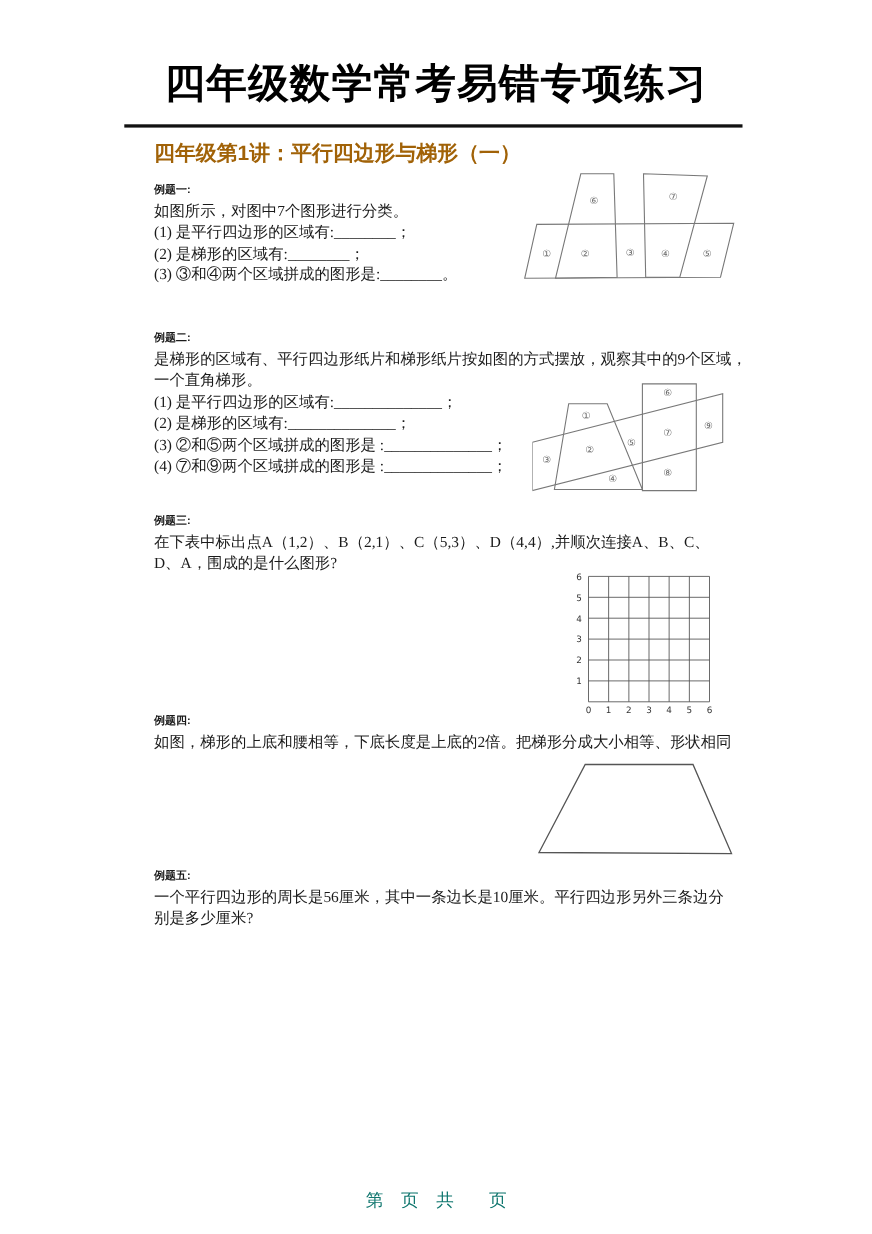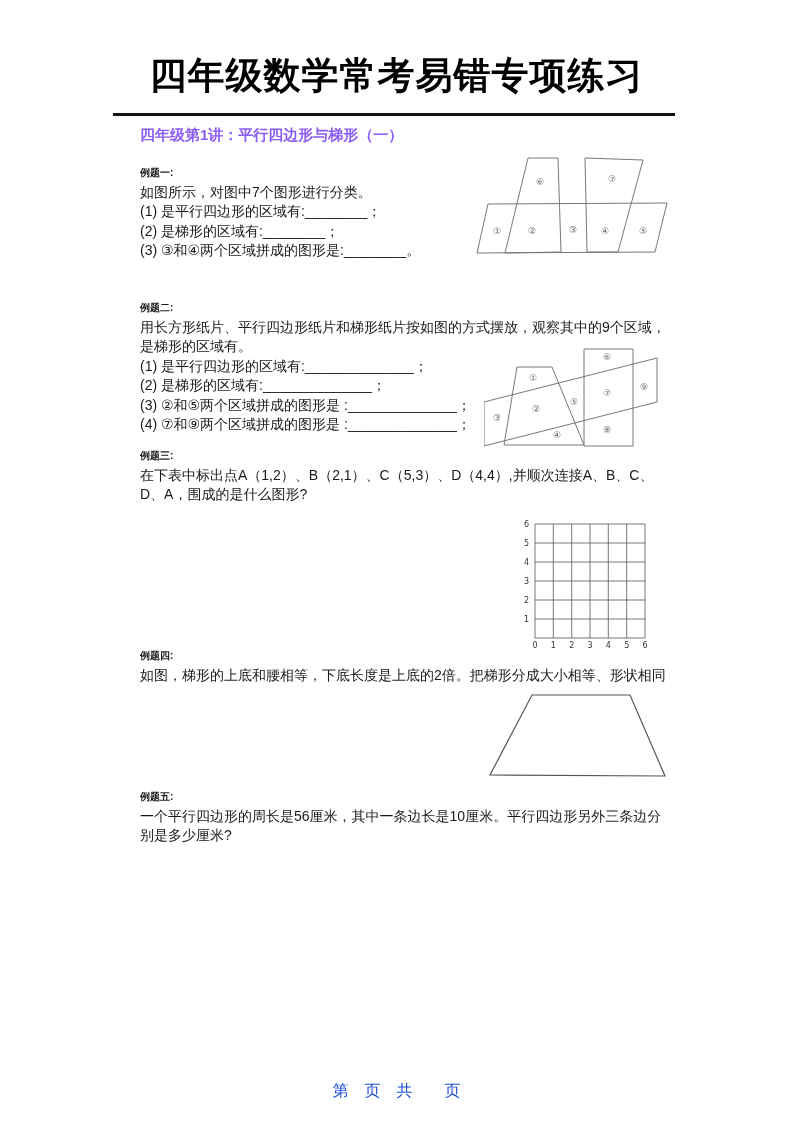--- a/index.html
+++ b/index.html
@@ -8,35 +8,35 @@
     font-family:"Liberation Sans","DejaVu Sans",sans-serif;color:#1a1a1a;overflow:hidden;
   }
   .title{
     position:absolute;top:53px;left:0;width:100%;margin:0;
     font-size:37px;line-height:46px;font-weight:bold;text-align:center;color:#000;
     letter-spacing:1px;white-space:nowrap;
   }
   .rule{position:absolute;left:113px;top:113px;width:562px;height:3px;background:#111;}
   .subtitle{
     position:absolute;left:140px;top:126px;margin:0;
-    font-size:15px;font-weight:bold;color:#8b5cf6;white-space:nowrap;
+    font-size:19px;font-weight:bold;color:#a16207;white-space:nowrap;
   }
   .problem{position:absolute;left:140px;width:540px;}
   .plabel{font-size:10px;line-height:19.5px;font-weight:bold;white-space:nowrap;}
-  .pline{font-size:14px;line-height:19.5px;white-space:nowrap;}
+  .pline{font-size:14px;line-height:19.5px;white-space:nowrap;font-family:Liberation Serif, serif;}
   .fig{position:absolute;}
   .fig polygon,.fig line,.fig rect{fill:none;stroke:#787878;stroke-width:1;}
   .fig .grid-line{stroke:#555;stroke-width:0.8;}
   .fig text{fill:#666;font-family:"DejaVu Sans",sans-serif;}
   .fig .tick{fill:#333;font-size:8px;}
   .fig .circnum{font-size:9px;text-anchor:middle;}
   .fig4 polygon{stroke:#555;stroke-width:1.2;}
   .footer{
     position:absolute;left:0;top:1081px;width:100%;text-align:center;
-    font-size:16px;color:#1d4ed8;white-space:pre;
+    font-size:16px;color:#0f766e;white-space:pre;
   }
 </style>
 </head>
 <body>
 
 <div class="page">
 
   <h1 class="title">四年级数学常考易错专项练习</h1>
   <div class="rule"></div>
   <h2 class="subtitle">四年级第1讲：平行四边形与梯形（一）</h2>
@@ -57,22 +57,22 @@
     <text class="circnum" x="62" y="88">②</text>
     <text class="circnum" x="103" y="87">③</text>
     <text class="circnum" x="135" y="88">④</text>
     <text class="circnum" x="173" y="88">⑤</text>
     <text class="circnum" x="70" y="39">⑥</text>
     <text class="circnum" x="142" y="36">⑦</text>
   </svg>
 
   <section class="problem" style="top:298px">
     <div class="plabel">例题二:</div>
-    <div class="pline">用长方形纸片、平行四边形纸片和梯形纸片按如图的方式摆放，观察其中的9个区域，</div>
-    <div class="pline">是梯形的区域有。</div>
+    <div class="pline">是梯形的区域有、平行四边形纸片和梯形纸片按如图的方式摆放，观察其中的9个区域，</div>
+    <div class="pline">一个直角梯形。</div>
     <div class="pline">(1) 是平行四边形的区域有:______________；</div>
     <div class="pline">(2) 是梯形的区域有:______________；</div>
     <div class="pline">(3) ②和⑤两个区域拼成的图形是 :______________；</div>
     <div class="pline">(4) ⑦和⑨两个区域拼成的图形是 :______________；</div>
   </section>
 
   <svg class="fig" style="left:484px;top:338px" width="178" height="112" viewBox="0 0 178 112">
     <polygon points="100,11 149,11 149,108 100,108"></polygon>
     <polygon points="0,64 173,20 173,64 0,108"></polygon>
     <polygon points="33,29 68,29 100,107 20,107"></polygon>
@@ -80,21 +80,21 @@
     <text class="circnum" x="52" y="74">②</text>
     <text class="circnum" x="13" y="83">③</text>
     <text class="circnum" x="73" y="100">④</text>
     <text class="circnum" x="90" y="67">⑤</text>
     <text class="circnum" x="123" y="22">⑥</text>
     <text class="circnum" x="123" y="58">⑦</text>
     <text class="circnum" x="123" y="95">⑧</text>
     <text class="circnum" x="160" y="52">⑨</text>
   </svg>
 
-  <section class="problem" style="top:446px">
+  <section class="problem" style="top:464px">
     <div class="plabel">例题三:</div>
     <div class="pline">在下表中标出点A（1,2）、B（2,1）、C（5,3）、D（4,4）,并顺次连接A、B、C、</div>
     <div class="pline">D、A，围成的是什么图形?</div>
   </section>
 
   <svg class="fig" style="left:507px;top:514px" width="158" height="136" viewBox="0 0 158 136">
 
     <line class="grid-line" x1="28" y1="10" x2="28" y2="124"></line>
     <line class="grid-line" x1="46.3" y1="10" x2="46.3" y2="124"></line>
     <line class="grid-line" x1="64.7" y1="10" x2="64.7" y2="124"></line>

